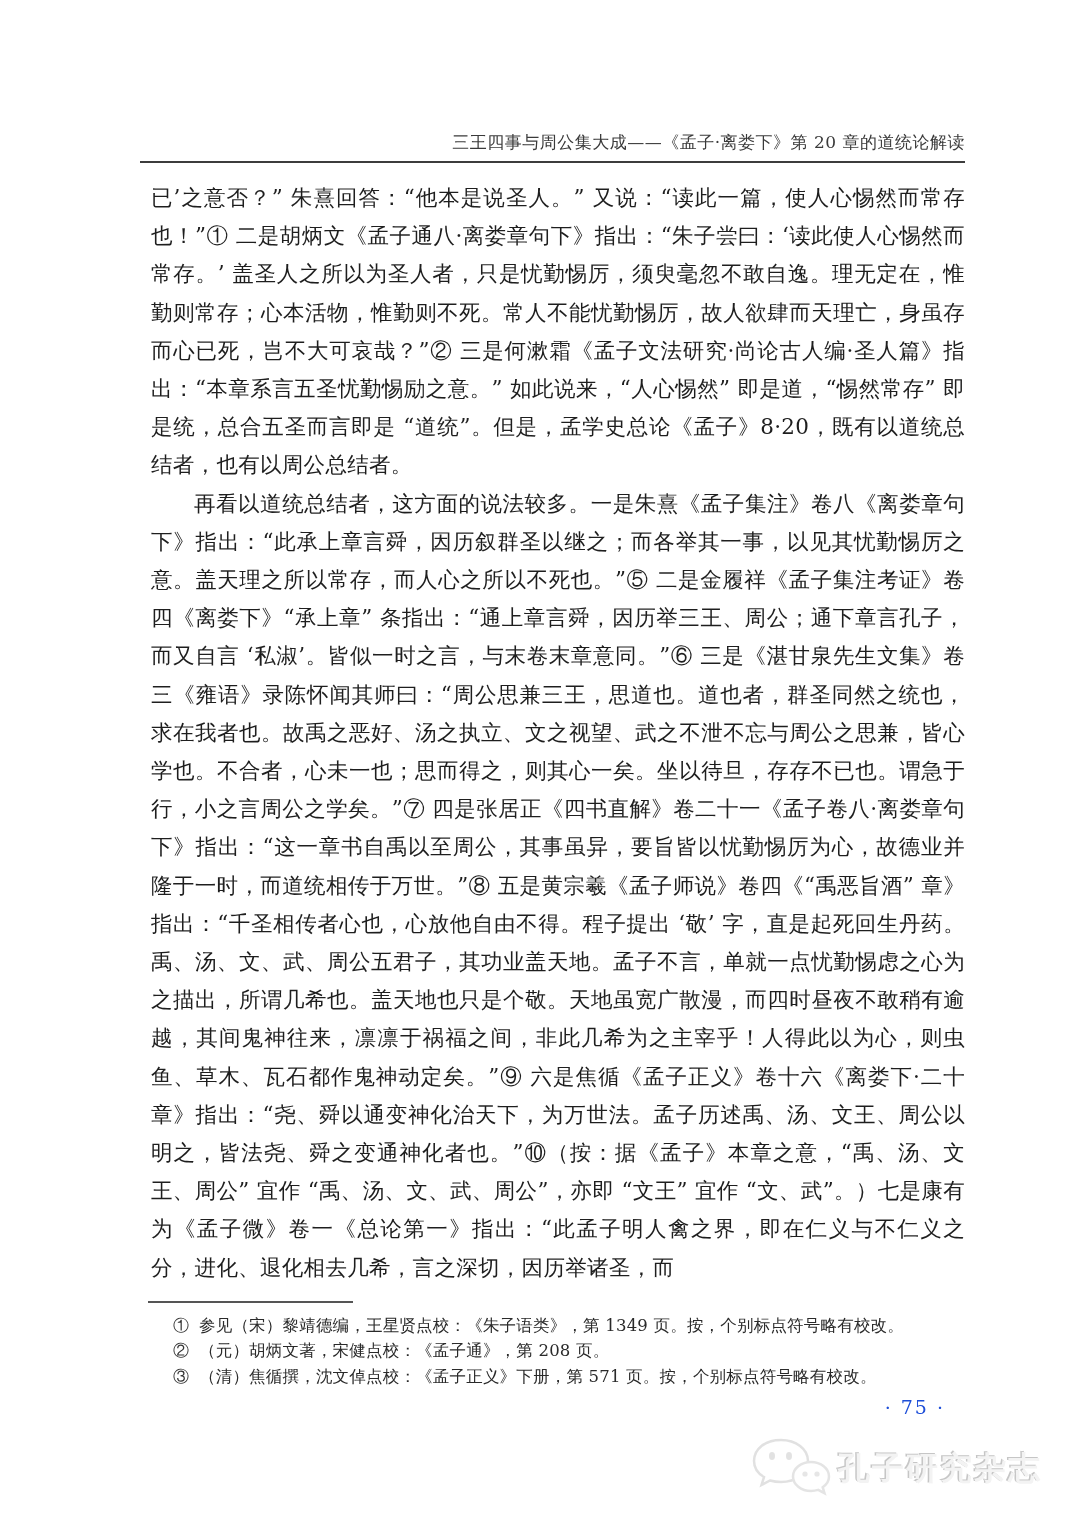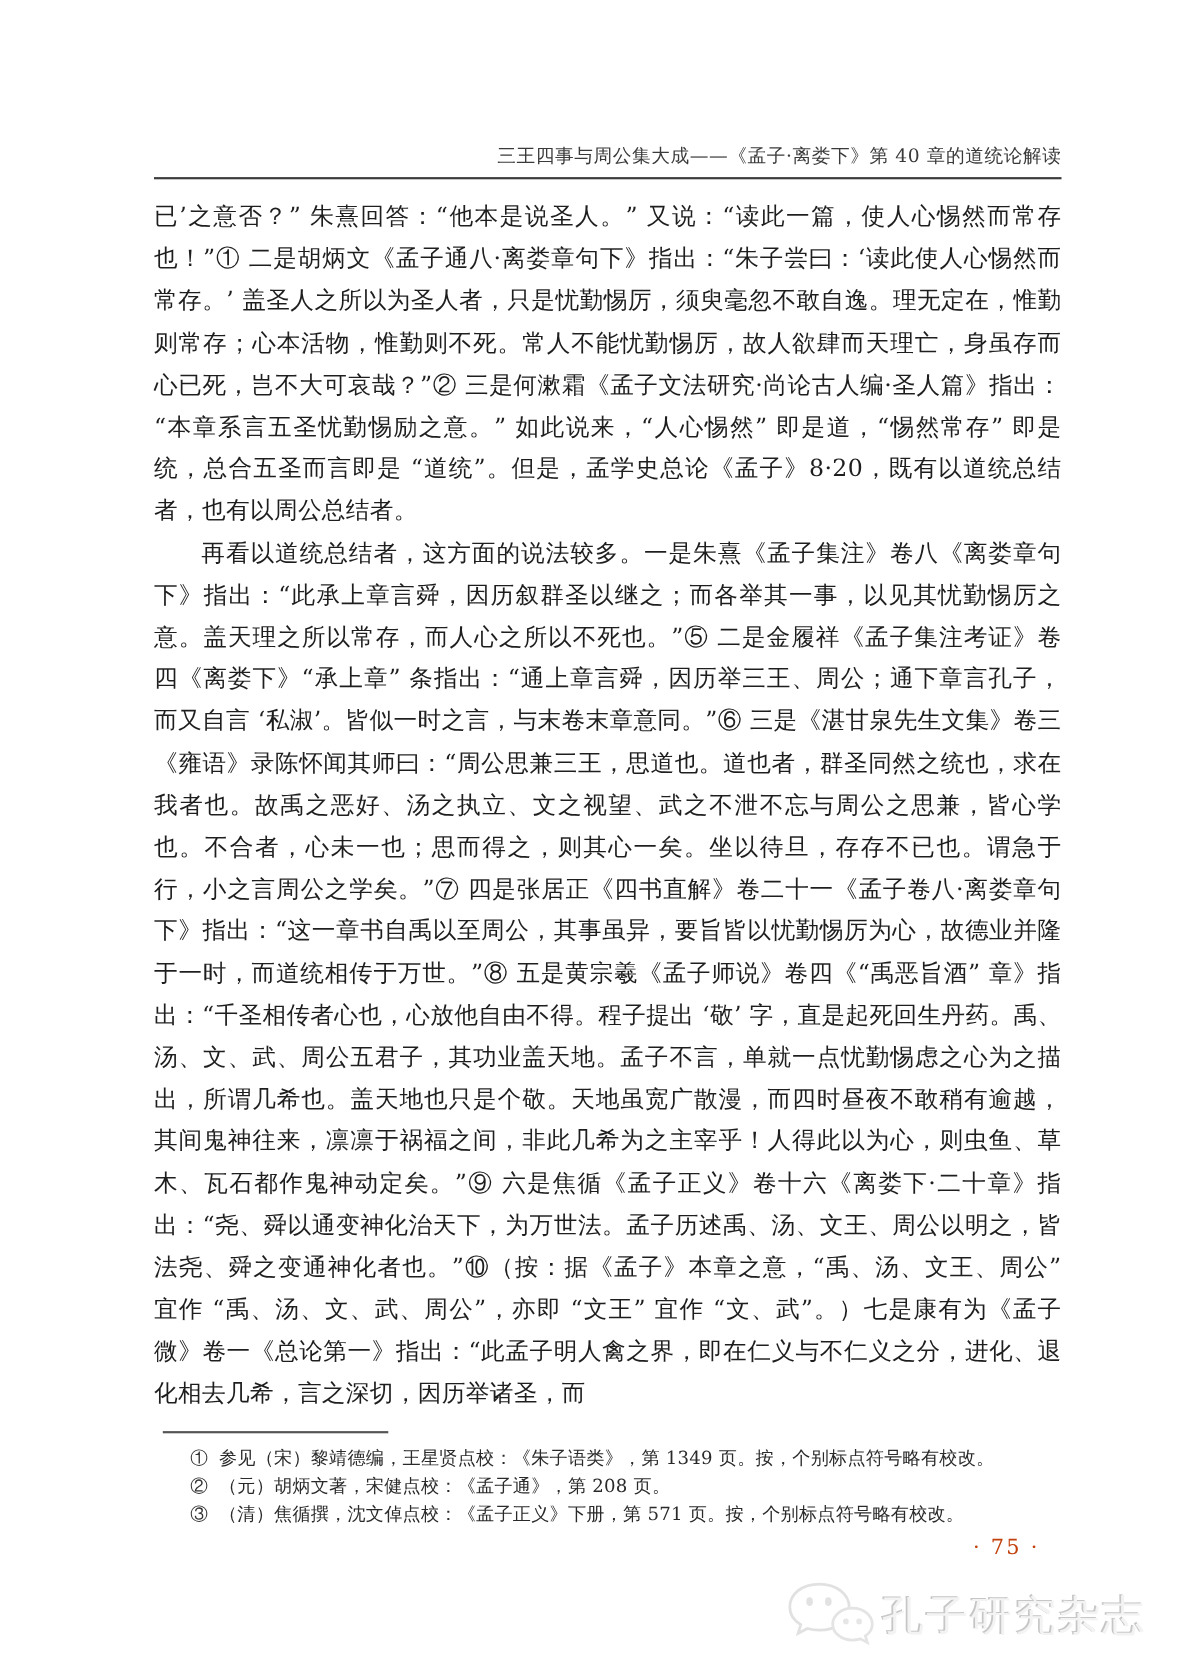--- a/index.html
+++ b/index.html
@@ -38,20 +38,21 @@
     margin: 9px 0 0 0;
   }
   
   .body-text {
     margin-top: 16px;
     font-size: 21.5px;
     line-height: 38.2px;
     text-align: justify;
     text-justify: inter-ideograph;
     color: #1e1e1e;
+    margin-left: 11px;
   }
   .body-text p {
     margin: 0;
     letter-spacing: 0.3px;
   }
   .body-text p.indent {
     text-indent: 2em;
   }
   
   .fn-rule {
@@ -79,49 +80,49 @@
     flex: 1 1 auto;
     letter-spacing: 0.2px;
   }
   
   .page-number {
     position: absolute;
     top: 1396px;
     right: 135px;
     font-size: 19px;
     letter-spacing: 2px;
-    color: #c2410c;
+    color: #1d4ed8;
   }
   
   .watermark {
     position: absolute;
     right: 38px;
     bottom: 22px;
     display: flex;
     align-items: center;
     gap: 6px;
     user-select: none;
   }
   .watermark .wm-text {
-    font-size: 38px;
-    font-weight: normal;
+    font-size: 32px;
+    font-weight: bold;
     letter-spacing: 2px;
     color: #f3f3f3;
     text-shadow: -1.5px -1.5px 0 #c6c6c6, 1.5px 1.5px 1px #ffffff;
     font-family: "DejaVu Sans", "Liberation Sans", sans-serif;
   }
   .wm-logo { opacity: 0.55; }
 </style>
 </head>
 <body>
 
 <div class="page">
   <div class="content">
 
-    <div class="running-head">三王四事与周公集大成——《孟子·离娄下》第 40 章的道统论解读</div>
+    <div class="running-head">三王四事与周公集大成——《孟子·离娄下》第 20 章的道统论解读</div>
     <hr class="head-rule">
 
     <div class="body-text">
       <p>已’之意否？” 朱熹回答：“他本是说圣人。” 又说：“读此一篇，使人心惕然而常存也！”① 二是胡炳文《孟子通八·离娄章句下》指出：“朱子尝曰：‘读此使人心惕然而常存。’ 盖圣人之所以为圣人者，只是忧勤惕厉，须臾毫忽不敢自逸。理无定在，惟勤则常存；心本活物，惟勤则不死。常人不能忧勤惕厉，故人欲肆而天理亡，身虽存而心已死，岂不大可哀哉？”② 三是何漱霜《孟子文法研究·尚论古人编·圣人篇》指出：“本章系言五圣忧勤惕励之意。” 如此说来，“人心惕然” 即是道，“惕然常存” 即是统，总合五圣而言即是 “道统”。但是，孟学史总论《孟子》8·20，既有以道统总结者，也有以周公总结者。</p>
       <p class="indent">再看以道统总结者，这方面的说法较多。一是朱熹《孟子集注》卷八《离娄章句下》指出：“此承上章言舜，因历叙群圣以继之；而各举其一事，以见其忧勤惕厉之意。盖天理之所以常存，而人心之所以不死也。”⑤ 二是金履祥《孟子集注考证》卷四《离娄下》“承上章” 条指出：“通上章言舜，因历举三王、周公；通下章言孔子，而又自言 ‘私淑’。皆似一时之言，与末卷末章意同。”⑥ 三是《湛甘泉先生文集》卷三《雍语》录陈怀闻其师曰：“周公思兼三王，思道也。道也者，群圣同然之统也，求在我者也。故禹之恶好、汤之执立、文之视望、武之不泄不忘与周公之思兼，皆心学也。不合者，心未一也；思而得之，则其心一矣。坐以待旦，存存不已也。谓急于行，小之言周公之学矣。”⑦ 四是张居正《四书直解》卷二十一《孟子卷八·离娄章句下》指出：“这一章书自禹以至周公，其事虽异，要旨皆以忧勤惕厉为心，故德业并隆于一时，而道统相传于万世。”⑧ 五是黄宗羲《孟子师说》卷四《“禹恶旨酒” 章》指出：“千圣相传者心也，心放他自由不得。程子提出 ‘敬’ 字，直是起死回生丹药。禹、汤、文、武、周公五君子，其功业盖天地。孟子不言，单就一点忧勤惕虑之心为之描出，所谓几希也。盖天地也只是个敬。天地虽宽广散漫，而四时昼夜不敢稍有逾越，其间鬼神往来，凛凛于祸福之间，非此几希为之主宰乎！人得此以为心，则虫鱼、草木、瓦石都作鬼神动定矣。”⑨ 六是焦循《孟子正义》卷十六《离娄下·二十章》指出：“尧、舜以通变神化治天下，为万世法。孟子历述禹、汤、文王、周公以明之，皆法尧、舜之变通神化者也。”⑩（按：据《孟子》本章之意，“禹、汤、文王、周公” 宜作 “禹、汤、文、武、周公”，亦即 “文王” 宜作 “文、武”。）七是康有为《孟子微》卷一《总论第一》指出：“此孟子明人禽之界，即在仁义与不仁义之分，进化、退化相去几希，言之深切，因历举诸圣，而</p>
     </div>
 
     <hr class="fn-rule">
 
     <div class="footnotes">

